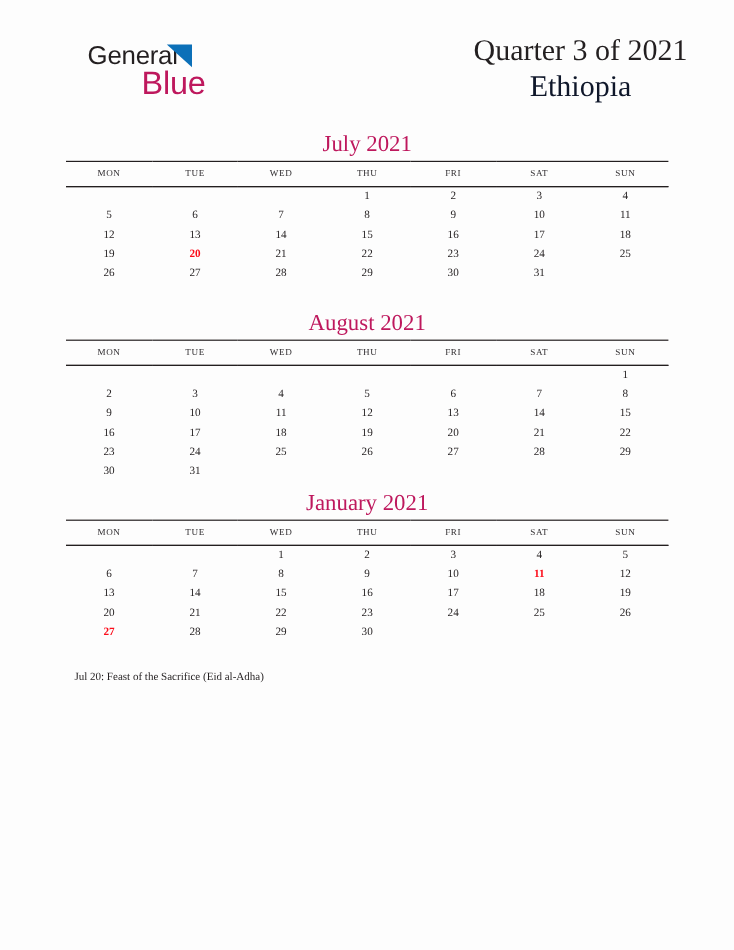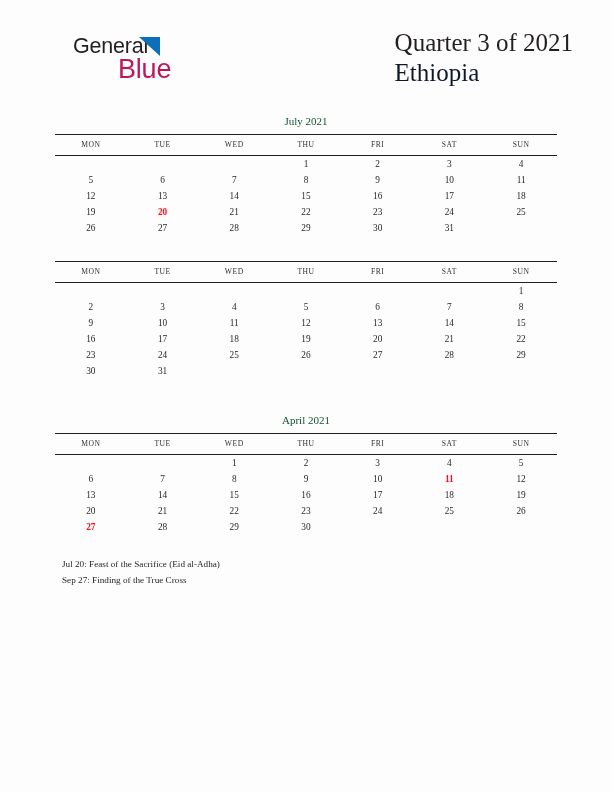--- a/index.html
+++ b/index.html
@@ -61,21 +61,21 @@
     width: 0;
     height: 0;
     border-top: 19px solid #0c70b8;
     border-left: 21px solid transparent;
   }
 
   .title-block {
     position: absolute;
     right: 55px;
     top: 28px;
-    text-align: left;
+    text-align: center;
   }
   .title-line1 {
     font-size: 25px;
     line-height: 30px;
     color: #231f20;
     white-space: nowrap;
   }
   .title-line2 {
     font-size: 25px;
     line-height: 30px;
@@ -88,23 +88,23 @@
     position: absolute;
     left: 55px;
     width: 502px;
   }
   #month-0 { top: 112px; }
   #month-1 { top: 261px; }
   #month-2 { top: 411px; }
 
   .month-title {
     text-align: center;
-    font-size: 11px;
+    font-size: 19px;
     line-height: 18px;
-    color: #14532d;
+    color: #be185d;
     margin-bottom: 4px;
   }
 
   table.cal {
     width: 502px;
     border-collapse: collapse;
     table-layout: fixed;
   }
   table.cal th {
     font-size: 7.6px;
@@ -223,20 +223,21 @@
           <td>29</td>
           <td>30</td>
           <td>31</td>
           <td class="empty"></td>
         </tr>
       </tbody>
   </table>
 </div>
 
 <div class="month-block" id="month-1">
+  <div class="month-title">August 2021</div>
   <table class="cal">
     <thead>
       <tr>
         <th>MON</th>
         <th>TUE</th>
         <th>WED</th>
         <th>THU</th>
         <th>FRI</th>
         <th>SAT</th>
         <th>SUN</th>
@@ -295,21 +296,21 @@
           <td class="empty"></td>
           <td class="empty"></td>
           <td class="empty"></td>
           <td class="empty"></td>
         </tr>
       </tbody>
   </table>
 </div>
 
 <div class="month-block" id="month-2">
-  <div class="month-title">April 2021</div>
+  <div class="month-title">January 2021</div>
   <table class="cal">
     <thead>
       <tr>
         <th>MON</th>
         <th>TUE</th>
         <th>WED</th>
         <th>THU</th>
         <th>FRI</th>
         <th>SAT</th>
         <th>SUN</th>
@@ -360,14 +361,13 @@
           <td class="empty"></td>
           <td class="empty"></td>
           <td class="empty"></td>
         </tr>
       </tbody>
   </table>
 </div>
 
 <div class="notes">
   <div class="note-line">Jul 20: Feast of the Sacrifice (Eid al-Adha)</div>
-  <div class="note-line">Sep 27: Finding of the True Cross</div>
 </div>
 
 </body></html>

